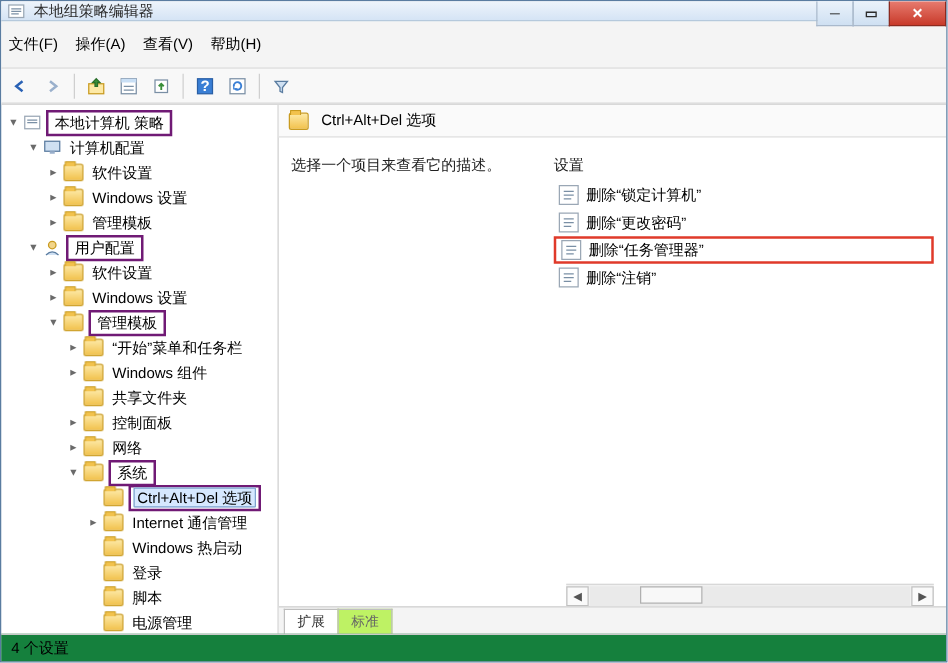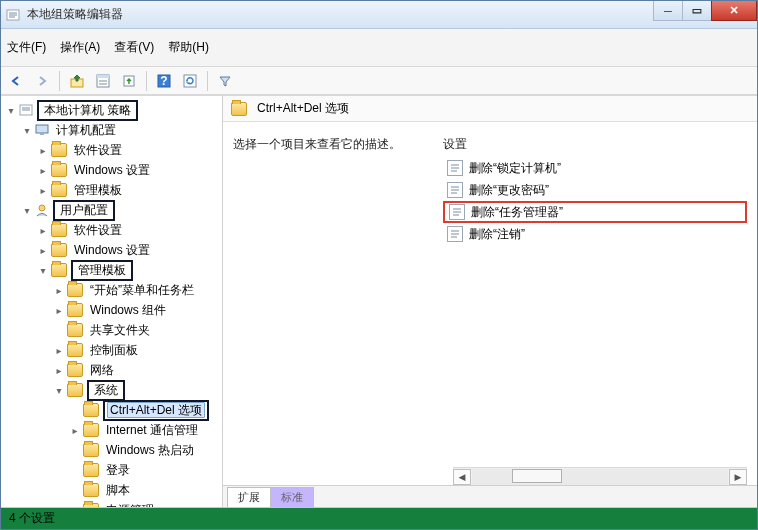--- a/index.html
+++ b/index.html
@@ -1,17 +1,17 @@
 <!DOCTYPE html>
 <html><head>
 <meta charset="utf-8">
 <style>
 * { box-sizing: border-box; margin: 0; padding: 0; font-family: "Microsoft YaHei", "SimSun", Tahoma, sans-serif; font-size: 12px; }
 body { background: #fff; width: 758px; height: 530px; overflow: hidden; display: flex; flex-direction: column; border: 1px solid #5a7ca0; }
-.titlebar { height: 28px; background: linear-gradient(to bottom, #eef4fb, #d5e4f5); display: flex; align-items: center; padding: 0 4px; border-bottom: 1px solid #b5c9dc; position: relative; }
+.titlebar { height: 16px; background: linear-gradient(to bottom, #eef4fb, #d5e4f5); display: flex; align-items: flex-start; padding: 0 4px; border-bottom: 1px solid #b5c9dc; position: relative; }
 .titlebar .ticon { width: 16px; height: 16px; margin-right: 6px; display: flex; align-items: center; justify-content: center; }
 .titlebar .title { color: #2a2a2a; }
 .winbtns { position: absolute; right: 0; top: 0; display: flex; height: 20px; }
 .winbtn { width: 30px; height: 20px; display: flex; align-items: center; justify-content: center; font-weight: bold; font-size: 11px; color: #2b2b2b; border: 1px solid #a9b9cc; border-top: none; background: linear-gradient(to bottom, #eaf2fb, #cfe0f2); margin-left: -1px; }
 .winbtn.close { background: linear-gradient(to bottom, #e77b6f, #c83a2a); color: #fff; width: 46px; border-color: #8c2a1f; border-top-right-radius: 0; }
 .menubar { height: 38px; display: flex; align-items: center; padding: 0 6px; gap: 14px; background: #f4f4f4; border-bottom: 1px solid #d8d8d8; }
 .menuitem { color: #000; cursor: default; }
 .toolbar { height: 28px; display: flex; align-items: center; padding: 0 4px; gap: 4px; background: #f8f8f8; border-bottom: 1px solid #d8d8d8; }
 .tbtn { width: 22px; height: 22px; display: flex; align-items: center; justify-content: center; border: 1px solid transparent; }
 .tsep { width: 1px; height: 20px; background: #cfcfcf; margin: 0 2px; }
@@ -20,36 +20,36 @@
 .tree ul { list-style: none; }
 .tree li { white-space: nowrap; }
 .row { display: flex; align-items: center; height: 20px; cursor: default; }
 .exp { width: 12px; height: 12px; margin-right: 2px; display: flex; align-items: center; justify-content: center; color: #6a6a6a; font-size: 10px; }
 .exp.none { visibility: hidden; }
 .ficon { width: 16px; height: 14px; margin-right: 4px; background: linear-gradient(to bottom, #fde9a6, #f2c24d); border: 1px solid #c99b20; border-radius: 2px; position: relative; }
 .ficon::before { content: ""; position: absolute; top: -3px; left: 0; width: 7px; height: 3px; background: #f2c24d; border: 1px solid #c99b20; border-bottom: none; border-radius: 1px 1px 0 0; }
 .cicon { width: 14px; height: 14px; margin-right: 4px; display: flex; align-items: center; justify-content: center; }
 .row .label { padding: 1px 3px; }
 .row.sel .label { background: #d6e8ff; border: 1px solid #7da2ce; border-radius: 1px; padding: 0 2px; }
-.redbox { border: 2px solid #0f172a; display: inline-block; padding: 0 2px; }
+.redbox { border: 2px solid #701a75; display: inline-block; padding: 0 2px; }
 ul.ch { margin-left: 16px; }
 .rightpane { flex: 1; display: flex; flex-direction: column; min-width: 0; }
 .rhead { height: 26px; background: #fafafa; border-bottom: 1px solid #e0e0e0; display: flex; align-items: center; padding: 0 8px; gap: 6px; }
 .rbody { flex: 1; display: flex; padding: 8px 10px 0 10px; min-height: 0; position: relative; }
 .rleft { width: 210px; }
 .rleft .desc { color: #222; margin-top: 6px; }
 .rright { flex: 1; min-width: 0; }
 .colhdr { color: #222; margin-bottom: 4px; margin-top: 6px; }
 .slist { }
 .sitem { display: flex; align-items: center; height: 22px; gap: 6px; padding-left: 4px; }
 .sicon { width: 16px; height: 16px; border: 1px solid #9aa7b5; background: #fff; display: flex; align-items: center; justify-content: center; }
 .sredwrap .sitem { border: 2px solid #e03a2a; }
 .tabs { height: 22px; border-top: 1px solid #d0d0d0; display: flex; align-items: center; padding-left: 4px; background: #f4f4f4; }
 .tab { height: 20px; padding: 2px 10px 0 10px; border: 1px solid #bfbfbf; border-bottom: none; margin-right: -1px; background: #fff; font-size: 11px; color: #333; }
-.tab.inactive { background: #c4b5fd; color: #666; }
+.tab.inactive { background: #bef264; color: #666; }
 .hscroll { height: 18px; display: flex; align-items: center; border-top: 1px solid #d8d8d8; background: #f0f0f0; }
 .hscroll .btn { width: 18px; height: 16px; border: 1px solid #c0c0c0; background: #fafafa; display: flex; align-items: center; justify-content: center; font-size: 9px; color: #555; }
 .hscroll .track { flex: 1; height: 16px; background: #eaeaea; position: relative; margin: 0 1px; }
 .hscroll .thumb { position: absolute; left: 40px; top: 0; width: 50px; height: 14px; border: 1px solid #b0b0b0; background: #f8f8f8; }
 .status { height: 22px; border-top: 1px solid #c8c8c8; display: flex; align-items: center; padding: 0 8px; background: #15803d; }
 svg { display: block; }
 </style>
 </head>
 <body>
 

